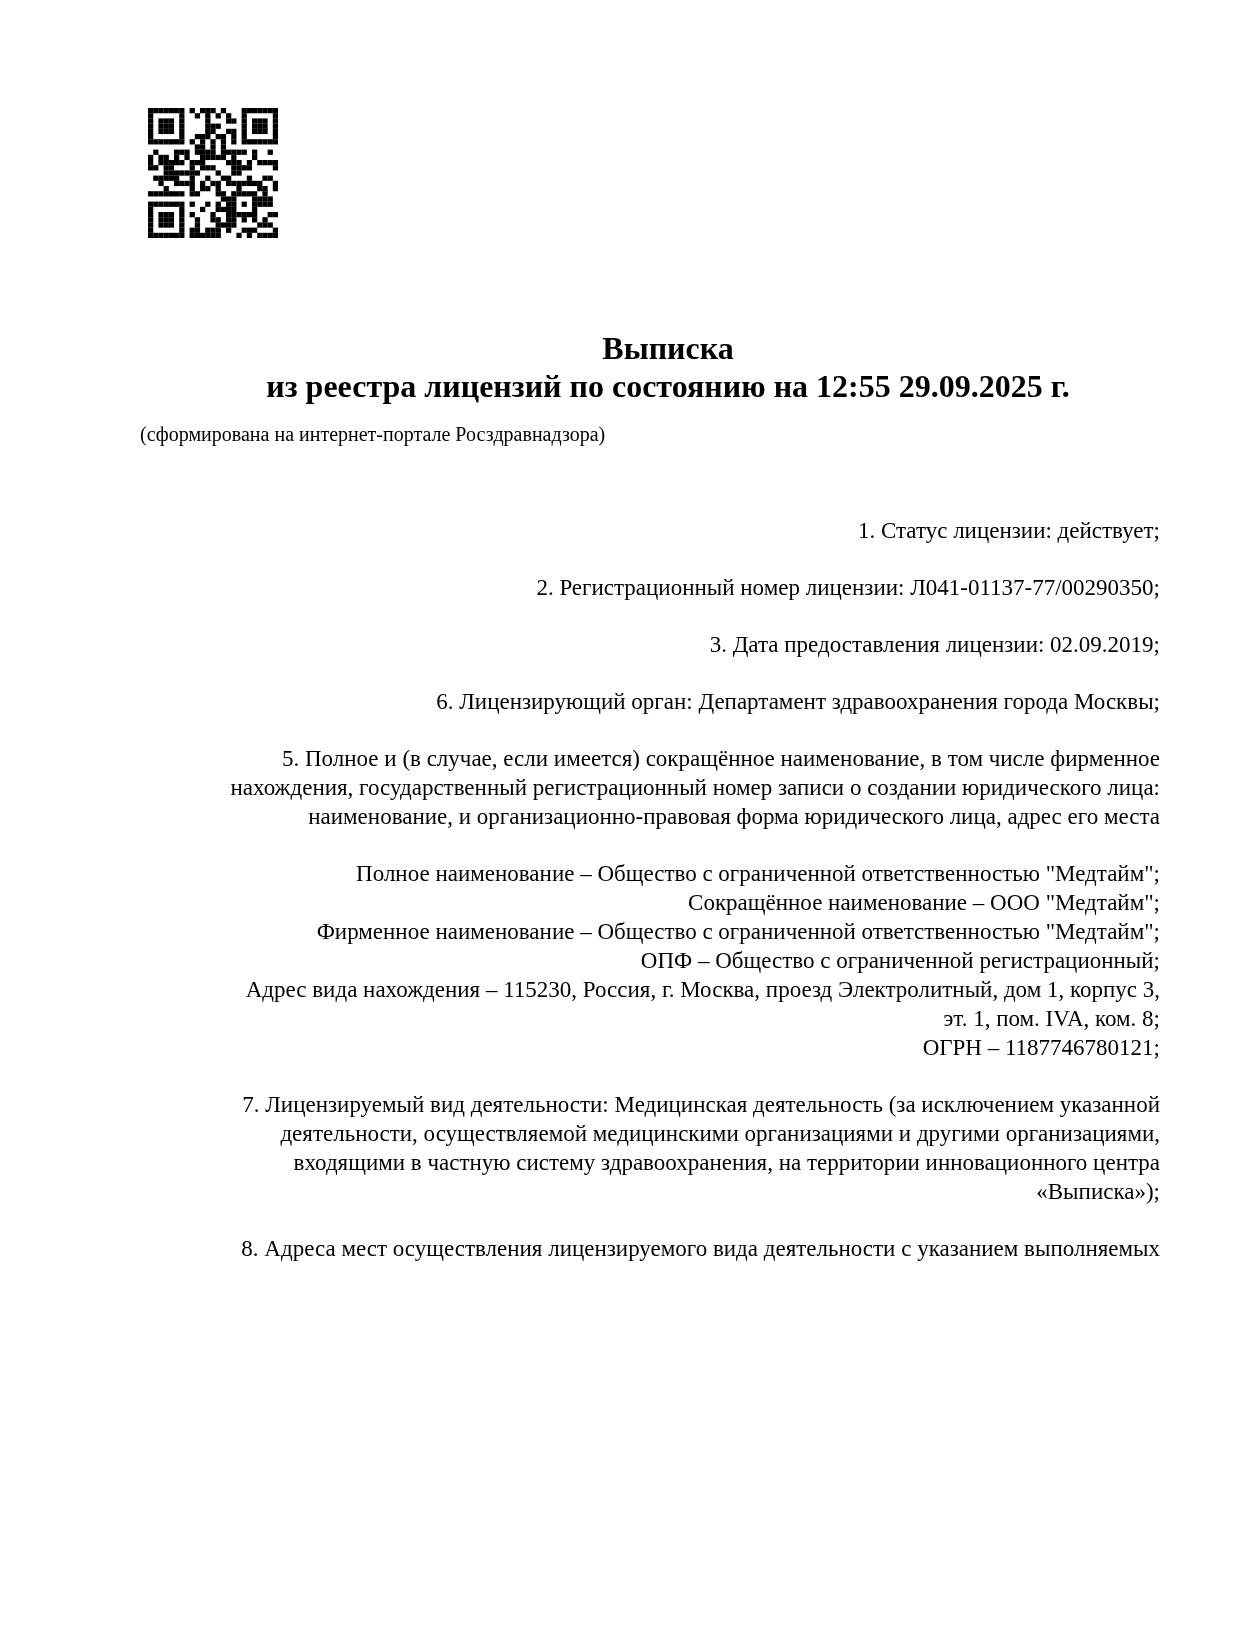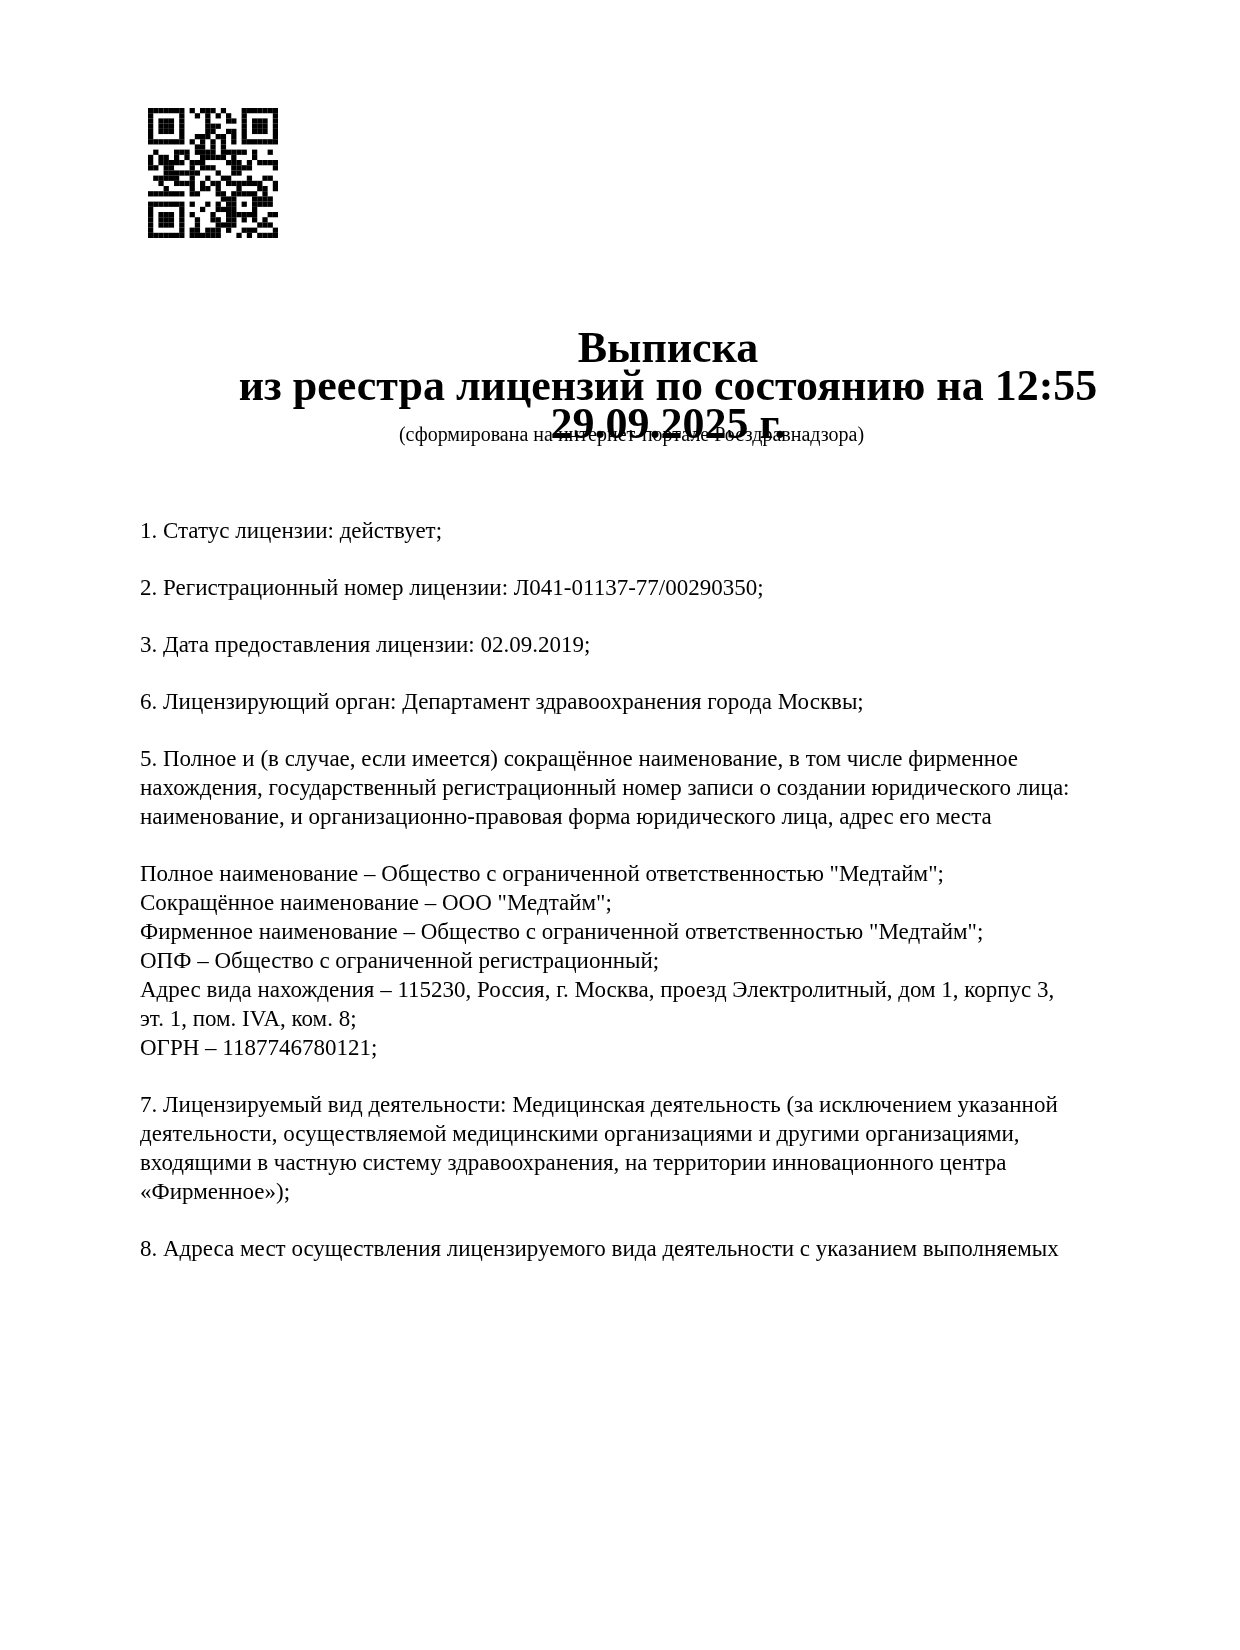--- a/index.html
+++ b/index.html
@@ -20,42 +20,42 @@
     width: 130px;
     height: 130px;
   }
   .title-block {
     position: absolute;
     left: 140px;
     top: 329px;
     width: 1056px;
     text-align: center;
     font-weight: 700;
-    font-size: 44px;
+    font-size: 32px;
     line-height: 38px;
   }
   .subtitle {
     position: absolute;
     left: 140px;
     top: 421px;
     width: 983px;
-    text-align: center;
+    text-align: left;
     font-size: 20px;
     line-height: 26px;
   }
   .content {
     position: absolute;
     left: 140px;
     top: 516px;
     width: 1020px;
     font-size: 23px;
     line-height: 29px;
   }
   .para { margin: 0 0 28px 0; }
-  .line { white-space: nowrap; }
+  .line { white-space: nowrap; text-align: right; }
 </style>
 </head>
 <body>
 
 <div class="page">
 
   <div class="qr" id="qr"><svg xmlns="http://www.w3.org/2000/svg" width="130" height="130" viewBox="0 0 130 130">
         <rect x="0.00" y="0.00" width="5.26" height="5.26" fill="#000000"></rect>
         <rect x="5.20" y="0.00" width="5.26" height="5.26" fill="#000000"></rect>
         <rect x="10.40" y="0.00" width="5.26" height="5.26" fill="#000000"></rect>
@@ -414,20 +414,20 @@
         <div class="line">Фирменное наименование – Общество с ограниченной ответственностью "Медтайм";</div>
         <div class="line">ОПФ – Общество с ограниченной регистрационный;</div>
         <div class="line">Адрес вида нахождения – 115230, Россия, г. Москва, проезд Электролитный, дом 1, корпус 3,</div>
         <div class="line">эт. 1, пом. IVA, ком. 8;</div>
         <div class="line">ОГРН – 1187746780121;</div>
       </div>
       <div class="para">
         <div class="line">7. Лицензируемый вид деятельности: Медицинская деятельность (за исключением указанной</div>
         <div class="line">деятельности, осуществляемой медицинскими организациями и другими организациями,</div>
         <div class="line">входящими в частную систему здравоохранения, на территории инновационного центра</div>
-        <div class="line">«Фирменное»);</div>
+        <div class="line">«Выписка»);</div>
       </div>
       <div class="para">
         <div class="line">8. Адреса мест осуществления лицензируемого вида деятельности с указанием выполняемых</div>
       </div>
     </div>
 
 </div>
 
 </body></html>

